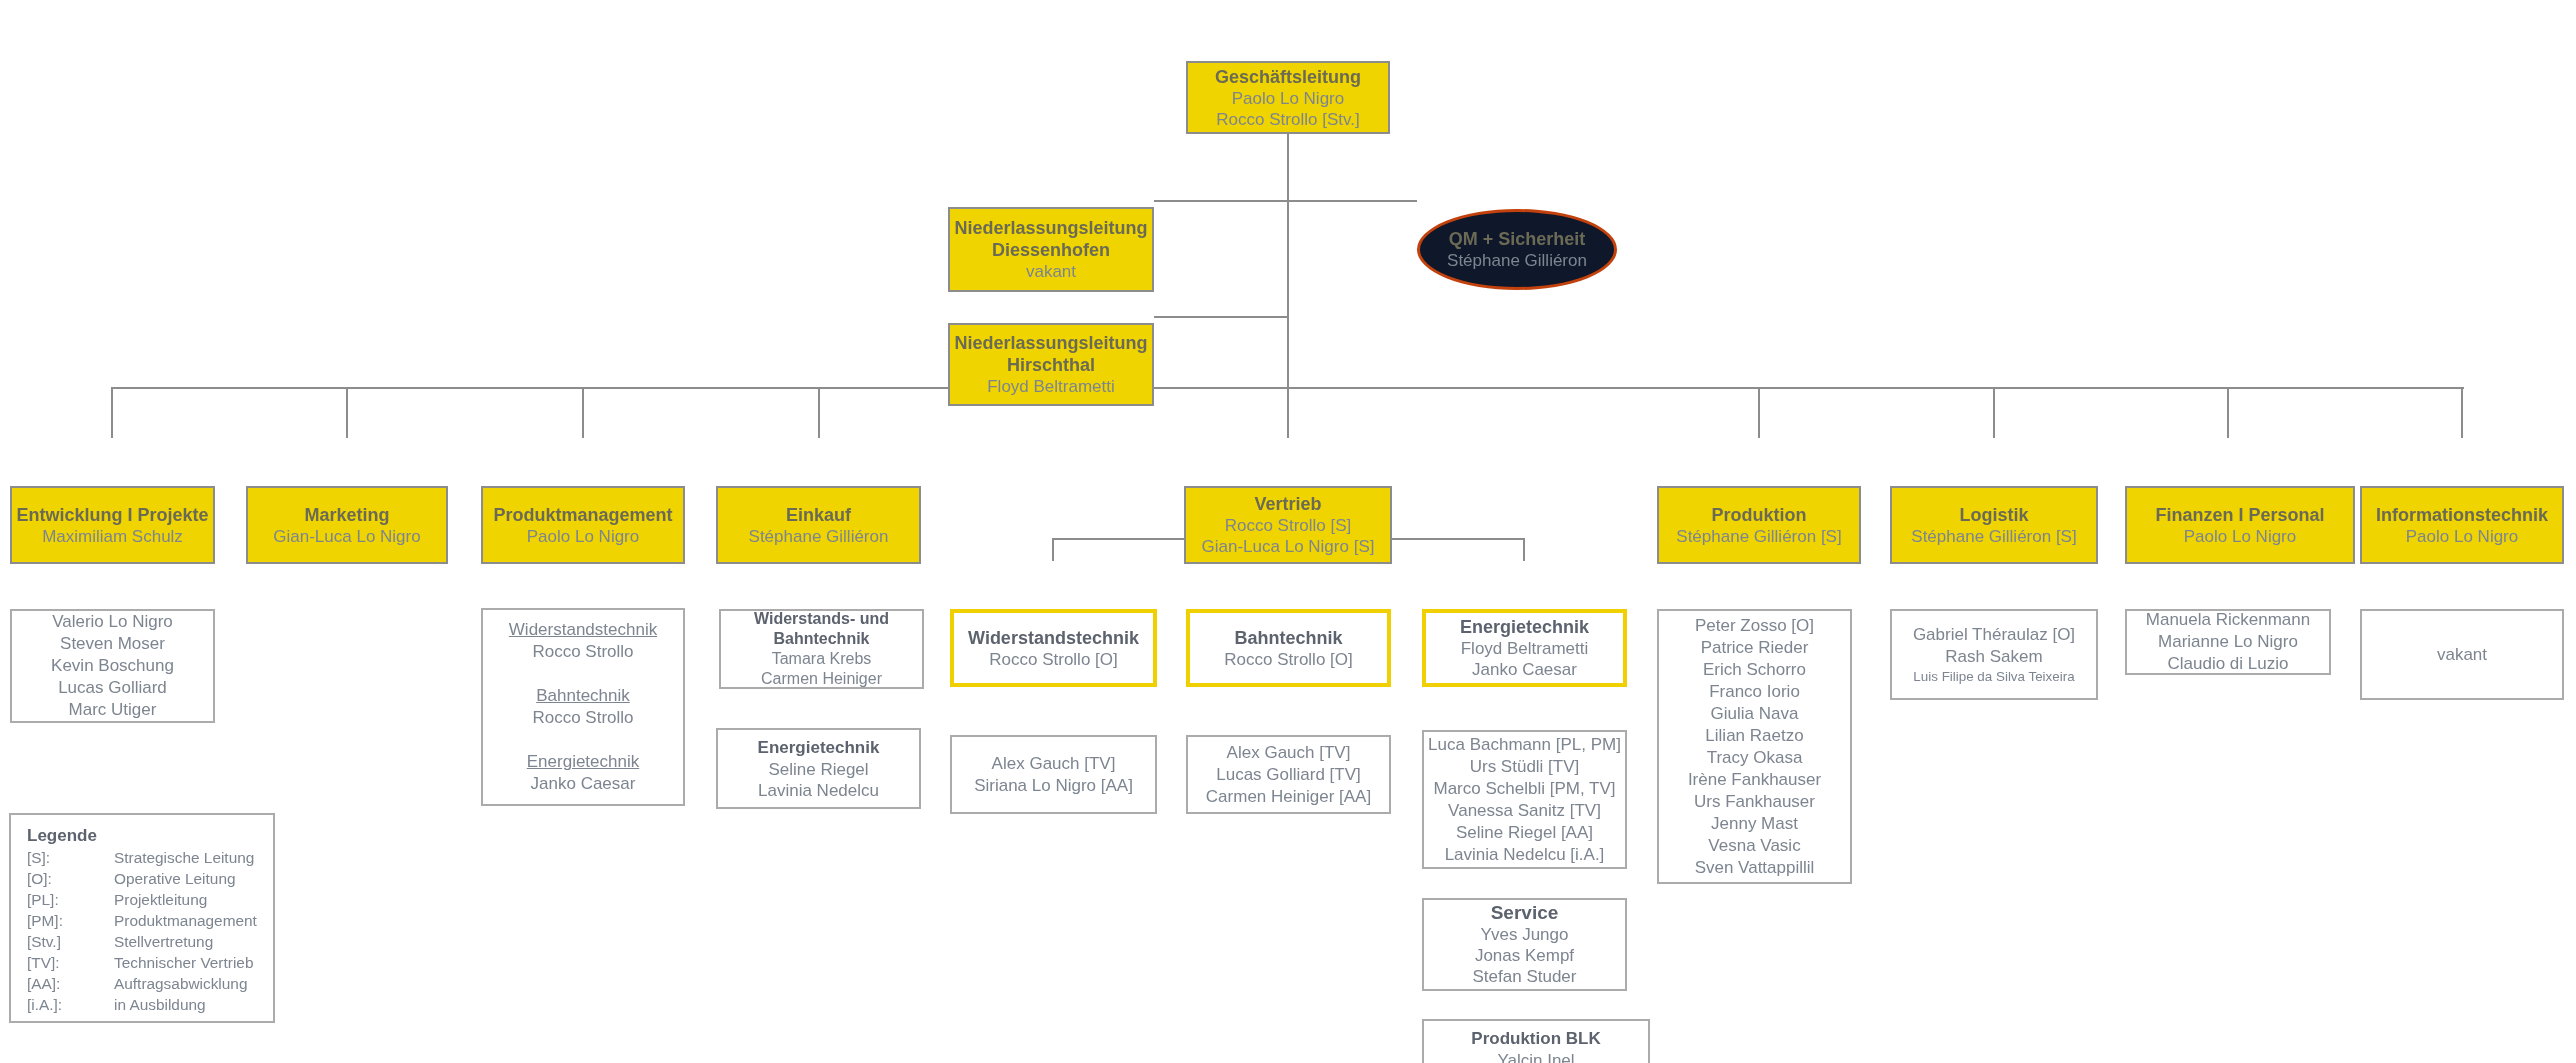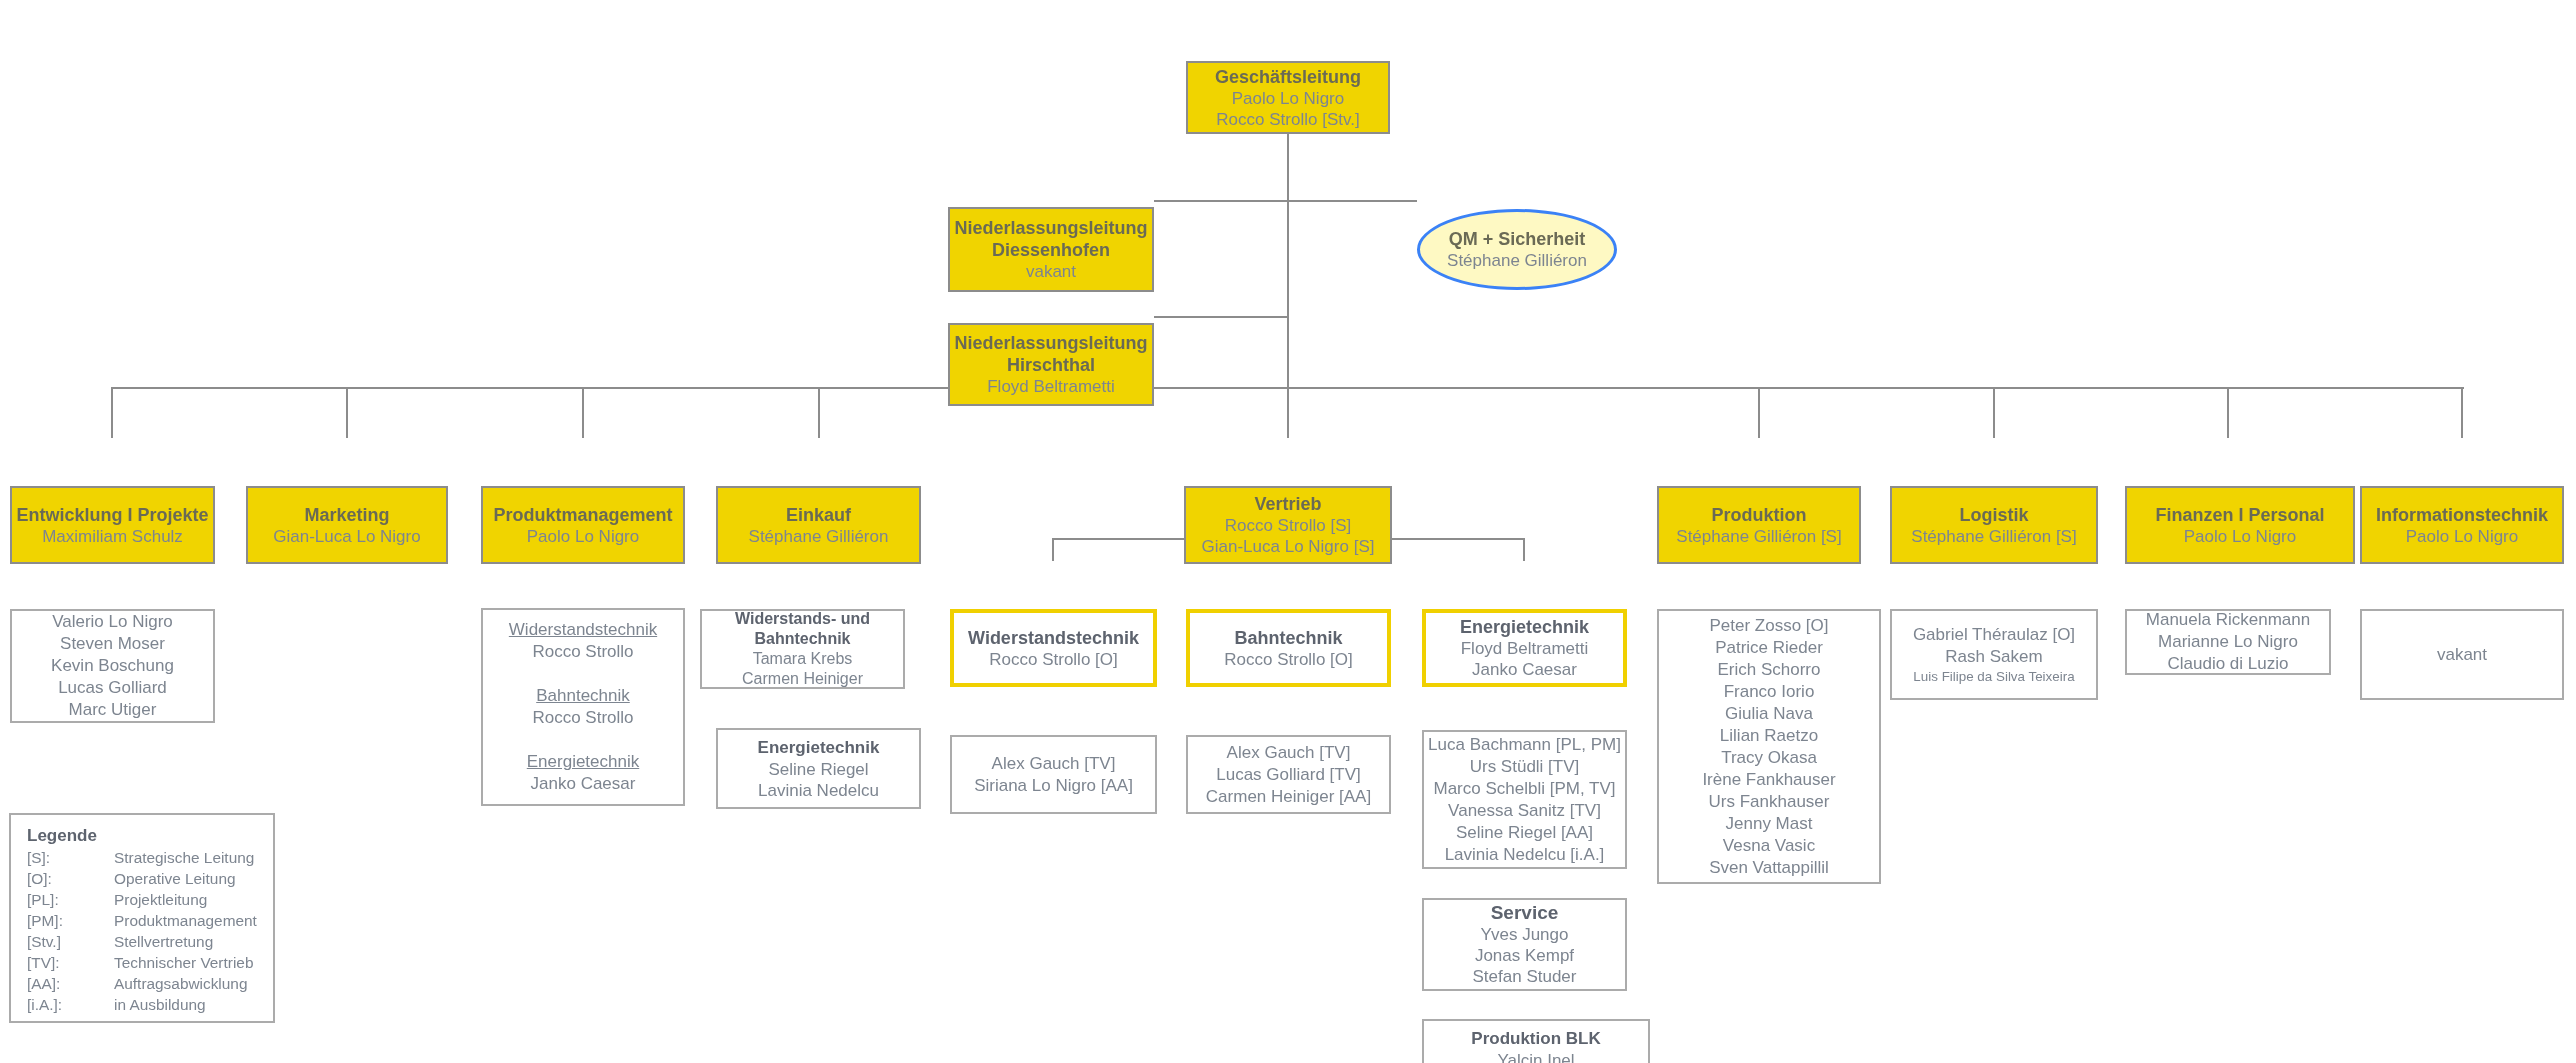--- a/index.html
+++ b/index.html
@@ -9,21 +9,21 @@
   }
   .node{
     position:absolute;display:flex;flex-direction:column;
     align-items:center;justify-content:center;text-align:center;
     box-sizing:border-box;
     margin-top:48px;
   }
   .ybox{background:#F0D400;border:2px solid #8C8C8C;}
   .wbox{background:#ffffff;border:2px solid #ABABAB;}
   .ytbox{background:#ffffff;border:4px solid #F0D000;}
-  .ellipse{background:#fef9c3;border:3px solid #3b82f6;border-radius:50%;}
+  .ellipse{background:#0f172a;border:3px solid #c2410c;border-radius:50%;}
   .line{position:absolute;background:#8C8C8C;}
   .t{font-weight:bold;font-size:18px;line-height:22px;color:#6A6A55;white-space:pre-line;}
   .tw{font-weight:bold;font-size:18px;line-height:22px;color:#5D636E;white-space:pre-line;}
   .names{font-size:17px;line-height:21px;color:#7D8590;white-space:pre-line;}
   .team{font-size:17px;line-height:22px;color:#7D8590;white-space:pre-line;}
   .small{font-size:13.4px;line-height:17px;color:#7D8590;white-space:pre-line;}
   .sub-t{font-weight:bold;font-size:16px;line-height:20px;color:#5D636E;white-space:pre-line;}
   .sub-n{font-size:16px;line-height:20px;color:#7D8590;white-space:pre-line;}
   .pm-group{margin:11px 0;}
   .pm-heading{font-size:17px;line-height:22px;color:#7D8590;text-decoration:underline;}
@@ -152,21 +152,21 @@
     <div class="pm-group">
       <div class="pm-heading">Bahntechnik</div>
       <div class="pm-name">Rocco Strollo</div>
     </div>
     <div class="pm-group">
       <div class="pm-heading">Energietechnik</div>
       <div class="pm-name">Janko Caesar</div>
     </div>
   </div>
 
-  <div class="node wbox" style="left:700px;top:561px;width:205px;height:80px">
+  <div class="node wbox" style="left:719px;top:561px;width:205px;height:80px">
     <div class="sub-t">Widerstands- und
 Bahntechnik</div>
     <div class="sub-n">Tamara Krebs
 Carmen Heiniger</div>
   </div>
   <div class="node wbox" style="left:716px;top:680px;width:205px;height:81px">
     <div class="tw" style="font-size:17px">Energietechnik</div>
     <div class="names">Seline Riegel
 Lavinia Nedelcu</div>
   </div>
@@ -208,21 +208,21 @@
     <div class="names">Yves Jungo
 Jonas Kempf
 Stefan Studer</div>
   </div>
   <div class="node wbox" style="left:1422px;top:971px;width:228px;height:81px">
     <div class="tw" style="font-size:17px">Produktion BLK</div>
     <div class="names">Yalcin Inel
 Patrice Rieder</div>
   </div>
 
-  <div class="node wbox" style="left:1657px;top:561px;width:224px;height:275px">
+  <div class="node wbox" style="left:1657px;top:561px;width:195px;height:275px">
     <div class="team">Peter Zosso [O]
 Patrice Rieder
 Erich Schorro
 Franco Iorio
 Giulia Nava
 Lilian Raetzo
 Tracy Okasa
 Irène Fankhauser
 Urs Fankhauser
 Jenny Mast

